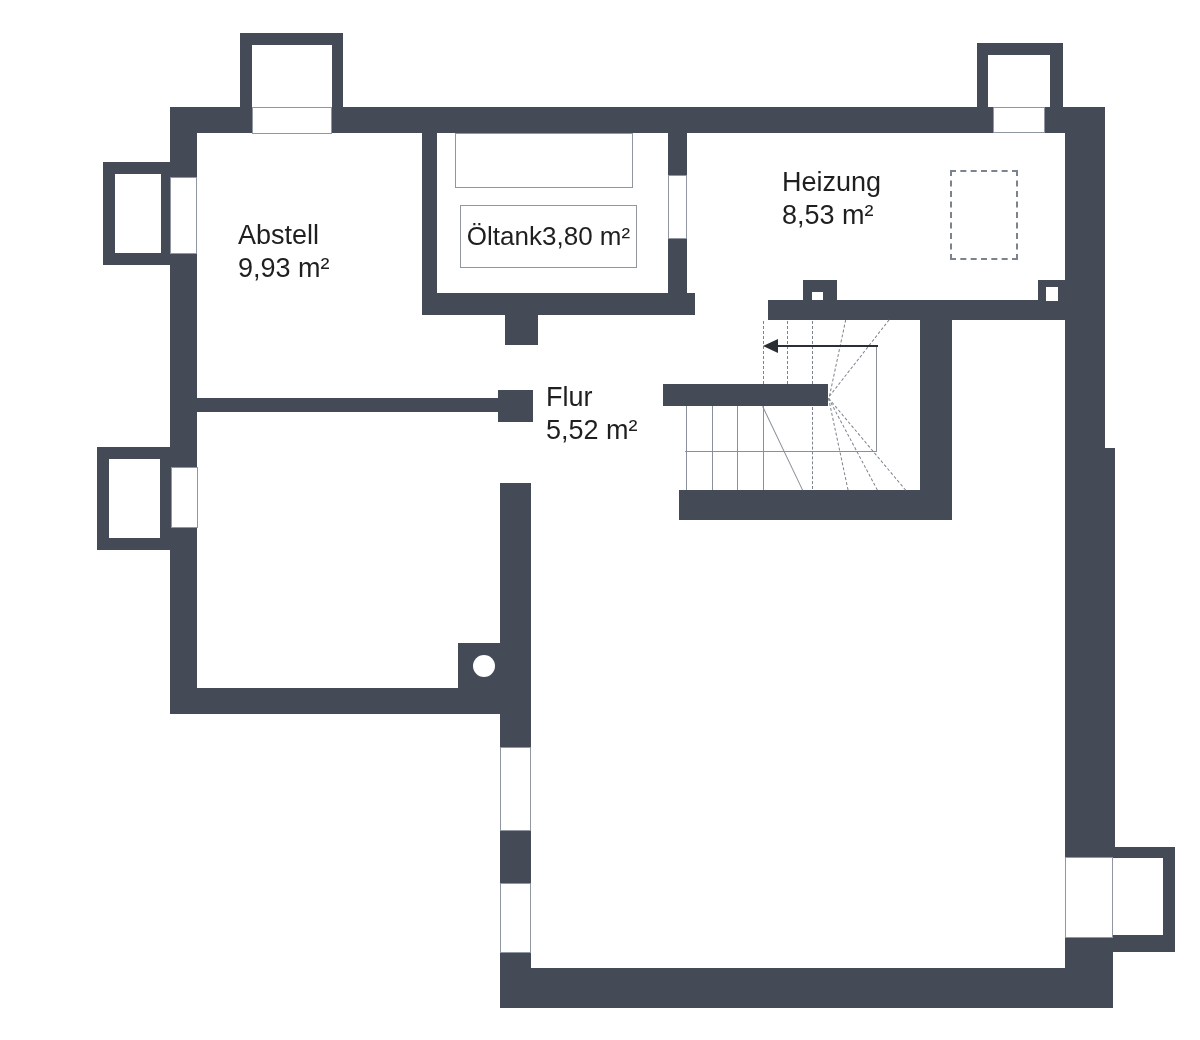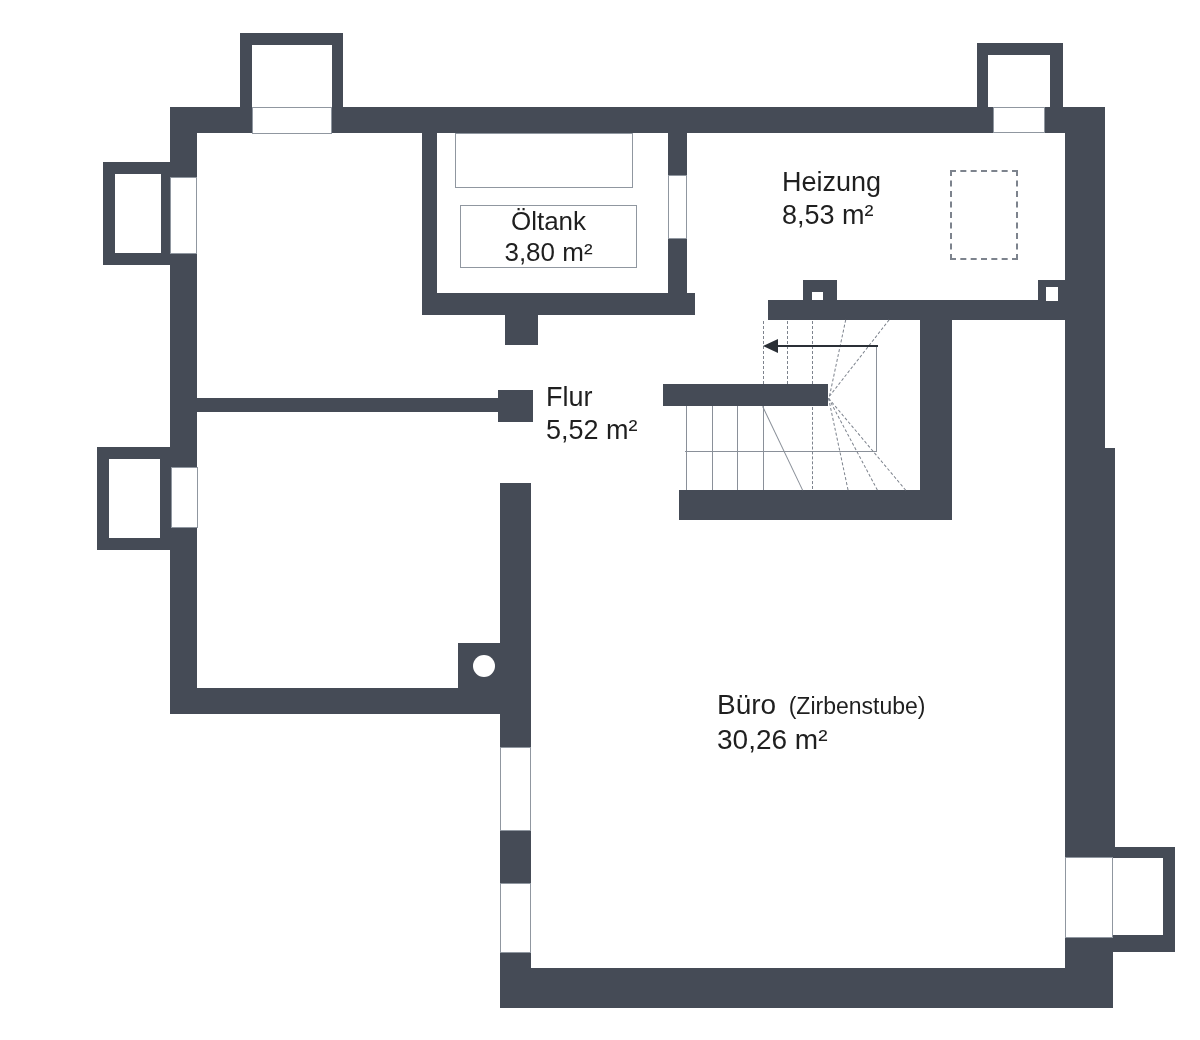--- a/index.html
+++ b/index.html
@@ -15,21 +15,21 @@
   .vdash{position:absolute;border-left:1.6px dashed var(--dashed-line,#7d838d);}
   .ray{position:absolute;border-top:1.6px dashed var(--dashed-line,#7d838d);transform-origin:0 0;}
   .diag{position:absolute;border-top:1.6px solid var(--stair-line,#8a9099);transform-origin:0 0;}
   .arrowline{position:absolute;border-top:2.5px solid var(--arrow,#2a2f36);}
   .arrowhead{position:absolute;width:0;height:0;border-top:7px solid transparent;
              border-bottom:7px solid transparent;border-right:15px solid var(--arrow,#2a2f36);}
   .circle{position:absolute;background:#fff;border-radius:50%;}
   .label{position:absolute;color:var(--text,#1f1f1f);font-size:27px;line-height:33px;white-space:nowrap;}
   .label .big{font-size:28px;}
   .label .small{font-size:23px;}
-  .centerbox{display:flex;flex-direction:column;align-items:center;justify-content:center;text-align:left;}
+  .centerbox{display:flex;flex-direction:row;align-items:center;justify-content:center;text-align:left;}
 </style>
 </head>
 <body>
 
 <div class="plan">
 
   <div class="wall" style="left:170px;top:107px;width:935px;height:26px"></div>
   <div class="wall" style="left:170px;top:107px;width:27px;height:607px"></div>
   <div class="wall" style="left:1065px;top:107px;width:40px;height:341px"></div>
   <div class="wall" style="left:1065px;top:448px;width:50px;height:409px"></div>
@@ -100,38 +100,35 @@
   <div class="vdash" style="left:812px;top:407px;height:82px"></div>
   <div class="ray" style="left:829px;top:396px;width:78px;transform:rotate(-78deg)"></div>
   <div class="ray" style="left:829px;top:396px;width:97px;transform:rotate(-52deg)"></div>
   <div class="ray" style="left:829px;top:398px;width:94px;transform:rotate(78deg)"></div>
   <div class="ray" style="left:829px;top:398px;width:104px;transform:rotate(62deg)"></div>
   <div class="ray" style="left:829px;top:398px;width:120px;transform:rotate(50deg)"></div>
 
   <div class="arrowline" style="left:777px;top:345px;width:101px"></div>
   <div class="arrowhead" style="left:763px;top:339px"></div>
 
+  <div class="label" style="left:238px;top:219px">
+    <div>Abstell</div>
+    <div>9,93 m²</div>
+  </div>
 
   <div class="label centerbox" style="left:460px;top:205px;width:177px;height:63px;border:1px solid var(--thin-line,#9097a0);box-sizing:border-box;background:#fff;font-size:26px;line-height:31px">
     <div>Öltank</div>
     <div>3,80 m²</div>
   </div>
 
   <div class="label" style="left:782px;top:166px">
     <div>Heizung</div>
     <div>8,53 m²</div>
   </div>
 
   <div class="label" style="left:546px;top:381px">
     <div>Flur</div>
     <div>5,52 m²</div>
   </div>
 
 
-  <div class="label" style="left:717px;top:688px">
-    <div>
-      <span class="big">Büro</span>
-      <span class="small" style="margin-left:5px">(Zirbenstube)</span>
-    </div>
-    <div class="big">30,26 m²</div>
-  </div>
 
 </div>
 
 </body></html>

